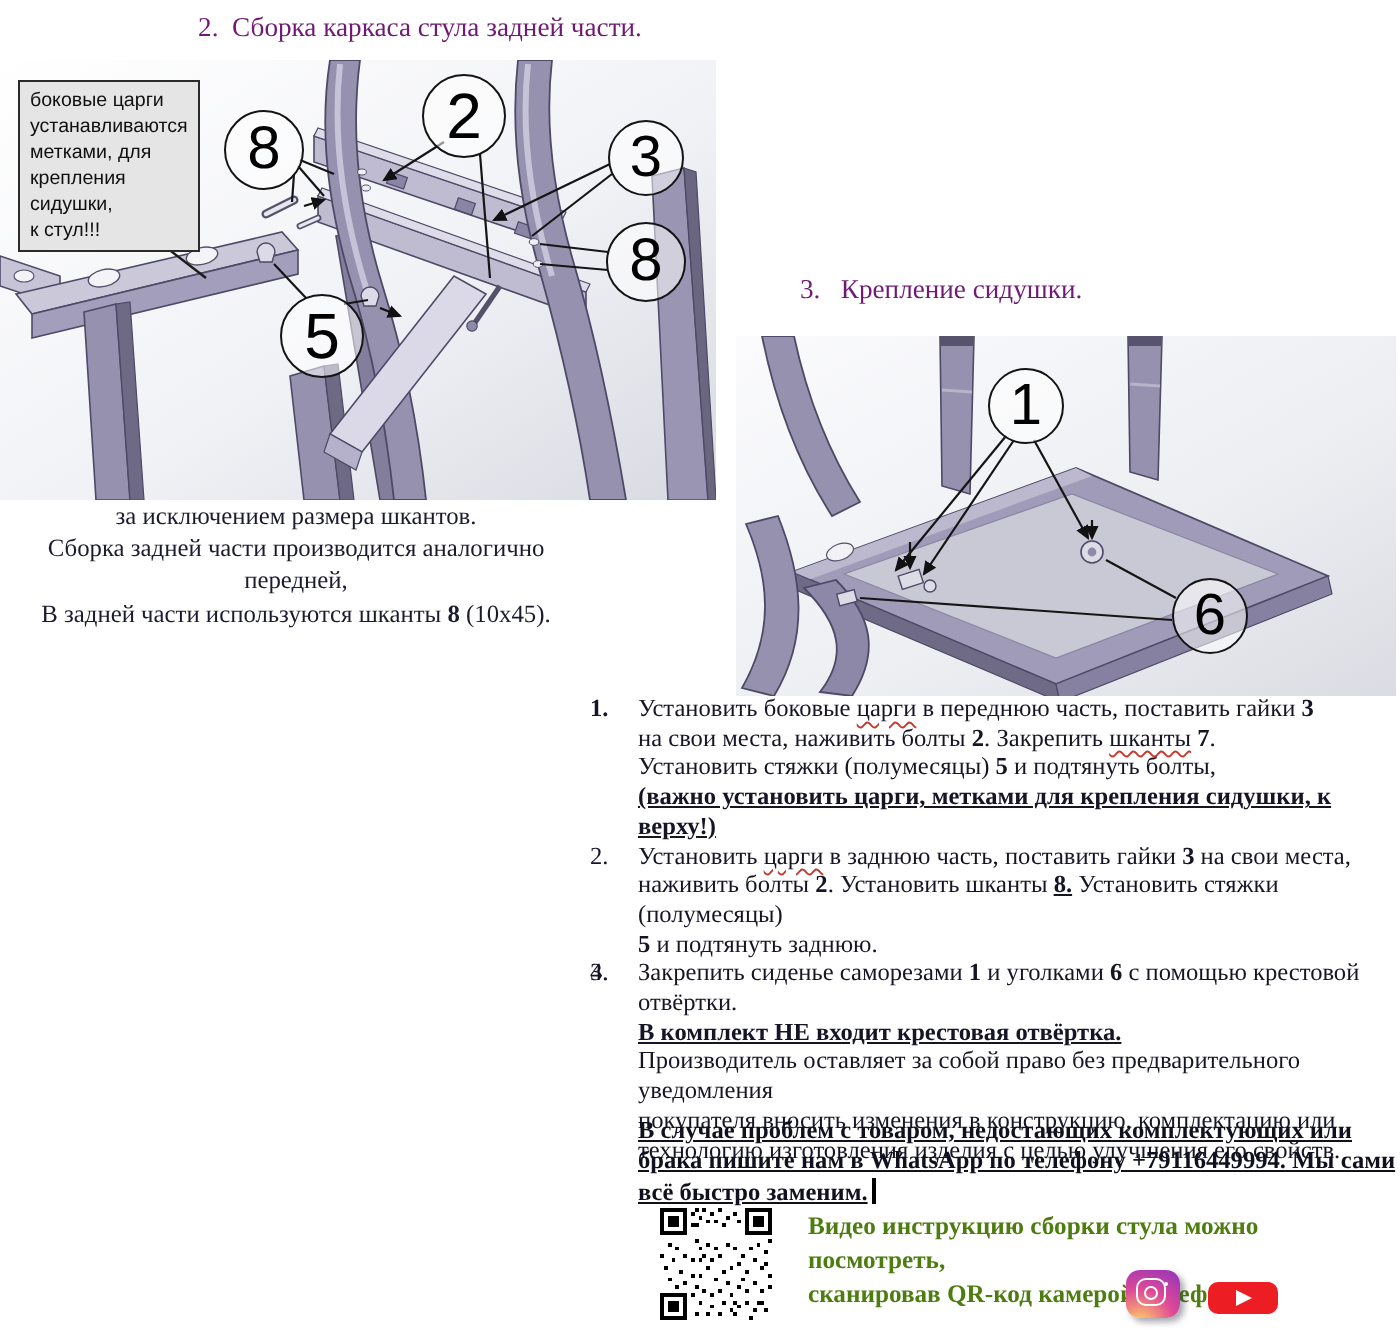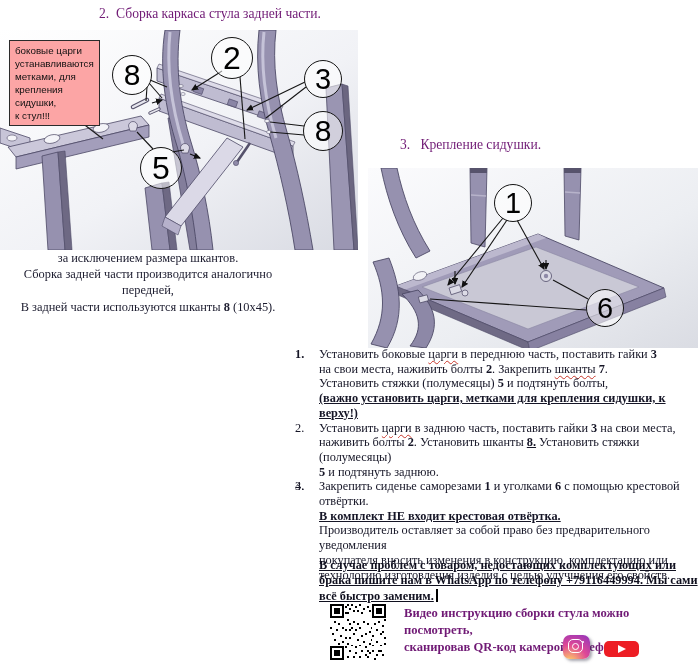--- a/index.html
+++ b/index.html
@@ -12,37 +12,37 @@
   .center{text-align:center;}
   
   .diagram{position:absolute;}
   .diagram svg{display:block;}
   .callout{
     position:absolute;border:1.7px solid #141414;border-radius:50%;
     background:rgba(255,255,255,0.55);display:flex;align-items:center;justify-content:center;
     font-family:"Liberation Sans", sans-serif;font-weight:400;color:#000;box-sizing:border-box;
   }
   .note-box{
-    position:absolute;border:1.4px solid #2b2b2b;background:#fca5a5;
+    position:absolute;border:1.4px solid #2b2b2b;background:#e5e5e5;
     font-family:"Liberation Sans", sans-serif;font-size:9.8px;line-height:12.9px;
     padding:4px 3px 3px 5px;color:#101010;
   }
   
   .caption{font-size:12.4px;line-height:16.2px;color:#1b1b2e;}
   
   .steps{font-size:12.3px;line-height:14.7px;color:#151526;}
   .step{position:relative;padding-left:26px;}
   .num{position:absolute;left:2px;top:0;}
   .b{font-weight:bold;}
   .bu{font-weight:bold;text-decoration:underline;}
   .wv{text-decoration-line:underline;text-decoration-style:wavy;text-decoration-color:#c8372b;text-decoration-thickness:1px;text-underline-offset:2px;}
   .warn{font-size:12.3px;line-height:15.4px;font-weight:bold;color:#10101f;}
   .warn .ul{text-decoration:underline;}
   .cursor{display:inline-block;width:2px;height:13px;background:#000;vertical-align:-2px;margin-left:2px;}
-  .qr-text{font-size:12.6px;line-height:17px;font-weight:bold;color:#701a75;}
+  .qr-text{font-size:12.6px;line-height:17px;font-weight:bold;color:#4d7c0f;}
   
   .ig{
     position:absolute;width:27px;height:24px;border-radius:7px;
     background:radial-gradient(circle at 25% 115%, #fdc468 8%, #df4996 52%, #9b36b7 92%);
     box-shadow:2px 2px 3px rgba(60,60,80,0.45);
   }
   .ig .cam{position:absolute;left:5px;top:4px;width:15px;height:14px;border:1.5px solid #fff;border-radius:5px;box-sizing:border-box;}
   .ig .lens{position:absolute;left:9px;top:8px;width:7px;height:7px;border:1.4px solid #fff;border-radius:50%;box-sizing:border-box;}
   .ig .dot{position:absolute;right:6px;top:6px;width:2px;height:2px;background:#fff;border-radius:50%;}
   .yt{

